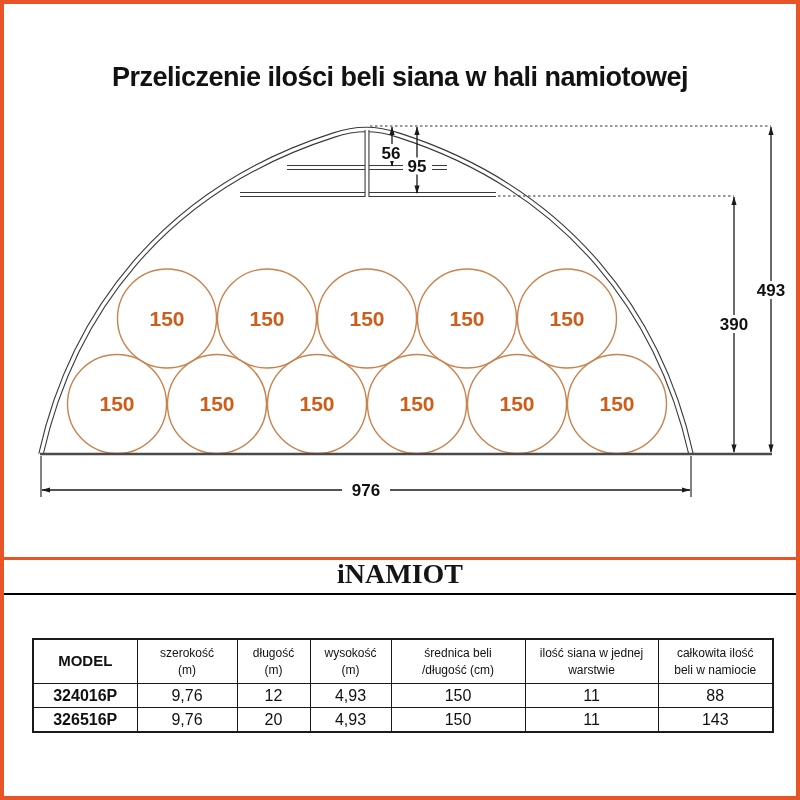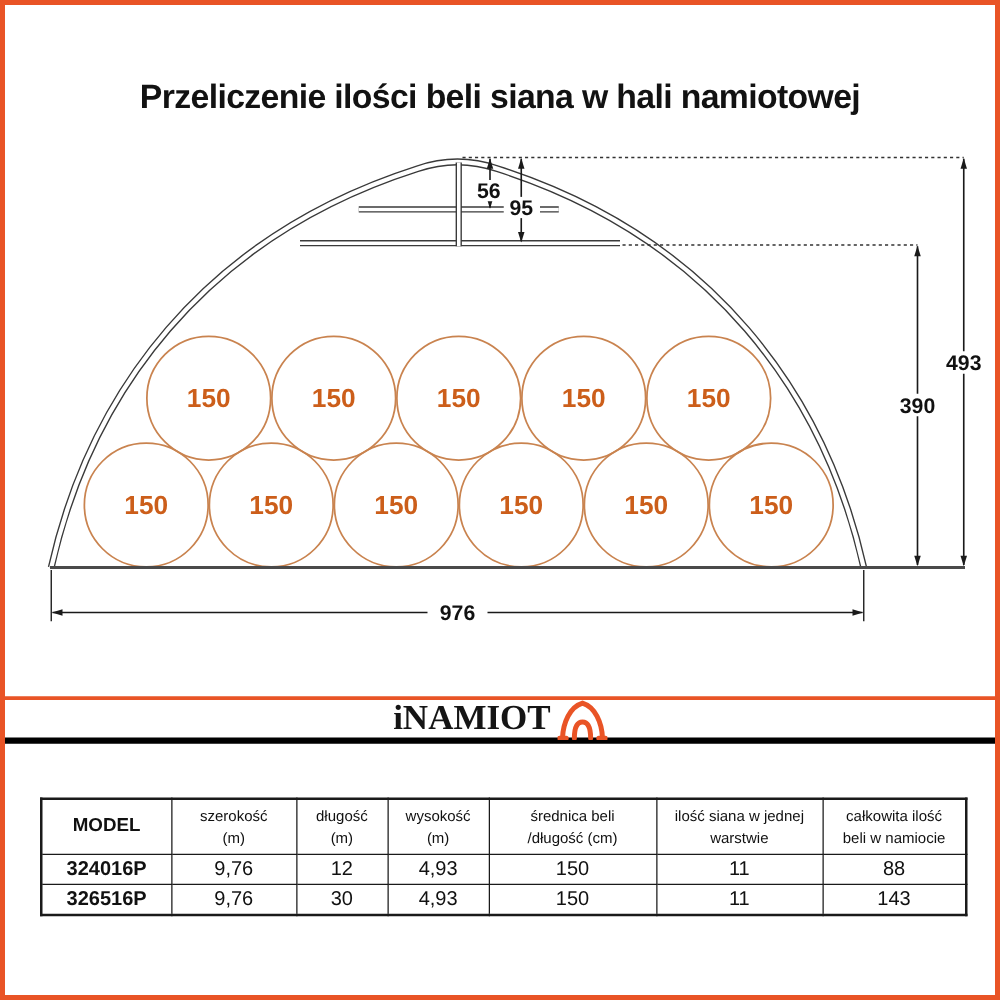--- a/index.html
+++ b/index.html
@@ -37,25 +37,26 @@
     font-size:21px;
     font-weight:bold;
     fill:#CC5E1A;
   }
   .logo-band{
     position:absolute;
     top:553px;left:0;right:0;
     height:38px;
     box-sizing:border-box;
     border-top:3px solid #E95426;
-    border-bottom:5px solid #000000;
+    border-bottom:2px solid #000000;
     display:flex;
     align-items:center;
     justify-content:center;
     gap:5px;
+    flex-direction:column;
   }
   .logo-text{
     font-family:"Liberation Serif", serif;
     font-weight:bold;
     font-size:28px;
     letter-spacing:0px;
     color:#151515;
     line-height:1;
   }
   table.spec{
@@ -253,21 +254,21 @@
         <td>9,76</td>
         <td>12</td>
         <td>4,93</td>
         <td>150</td>
         <td>11</td>
         <td>88</td>
       </tr>
       <tr>
         <td class="model-c">326516P</td>
         <td>9,76</td>
-        <td>30</td>
+        <td>20</td>
         <td>4,93</td>
         <td>150</td>
         <td>11</td>
         <td>143</td>
       </tr>
     </tbody>
   </table>
 
 </div>
 

